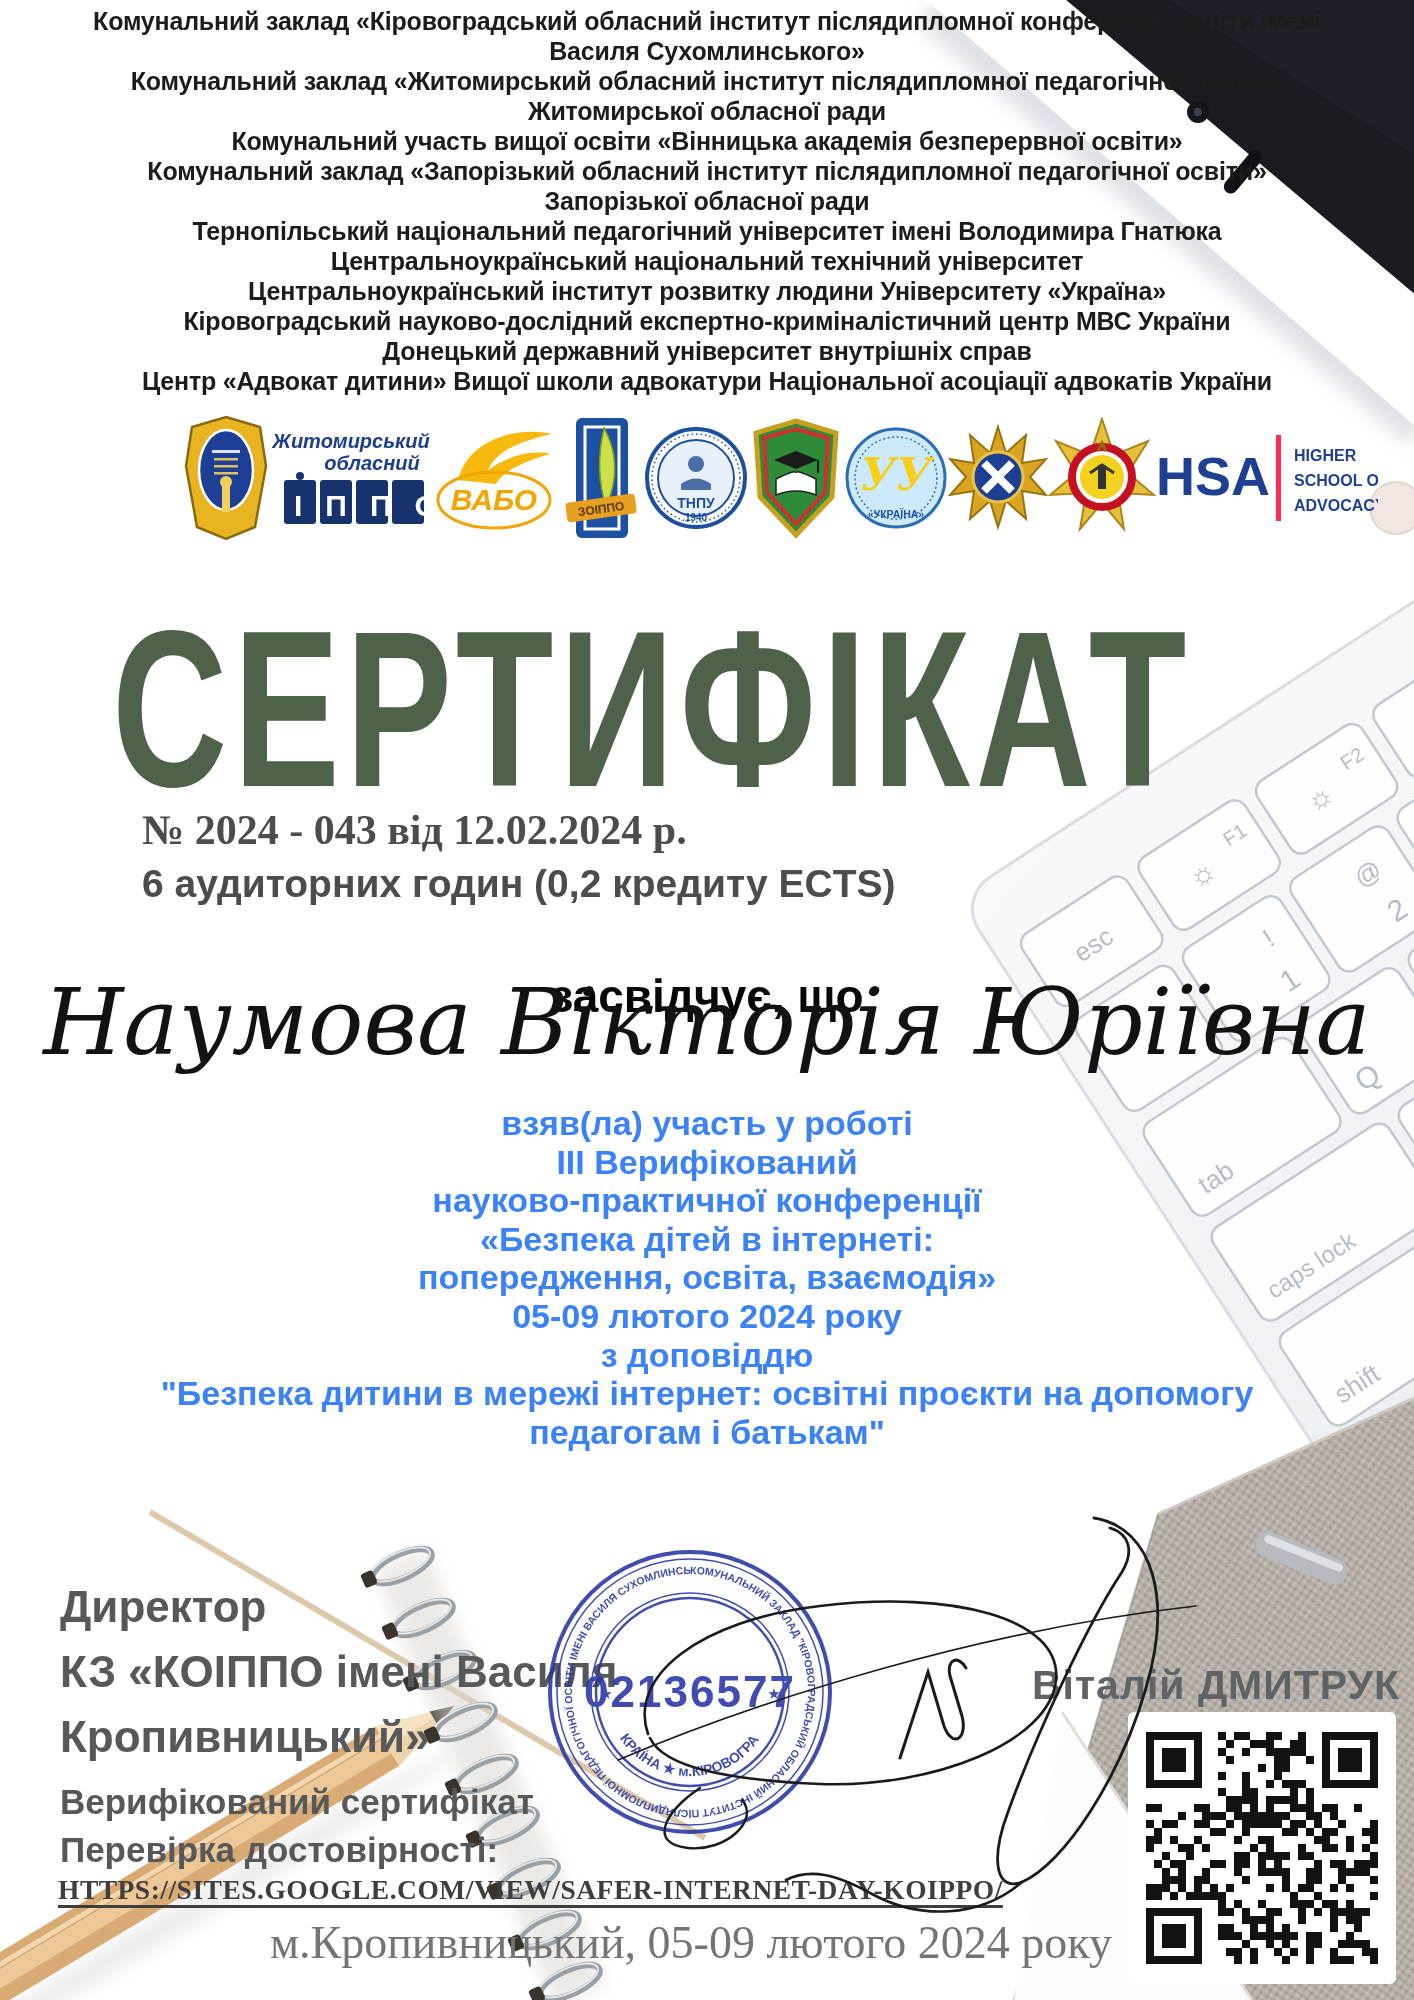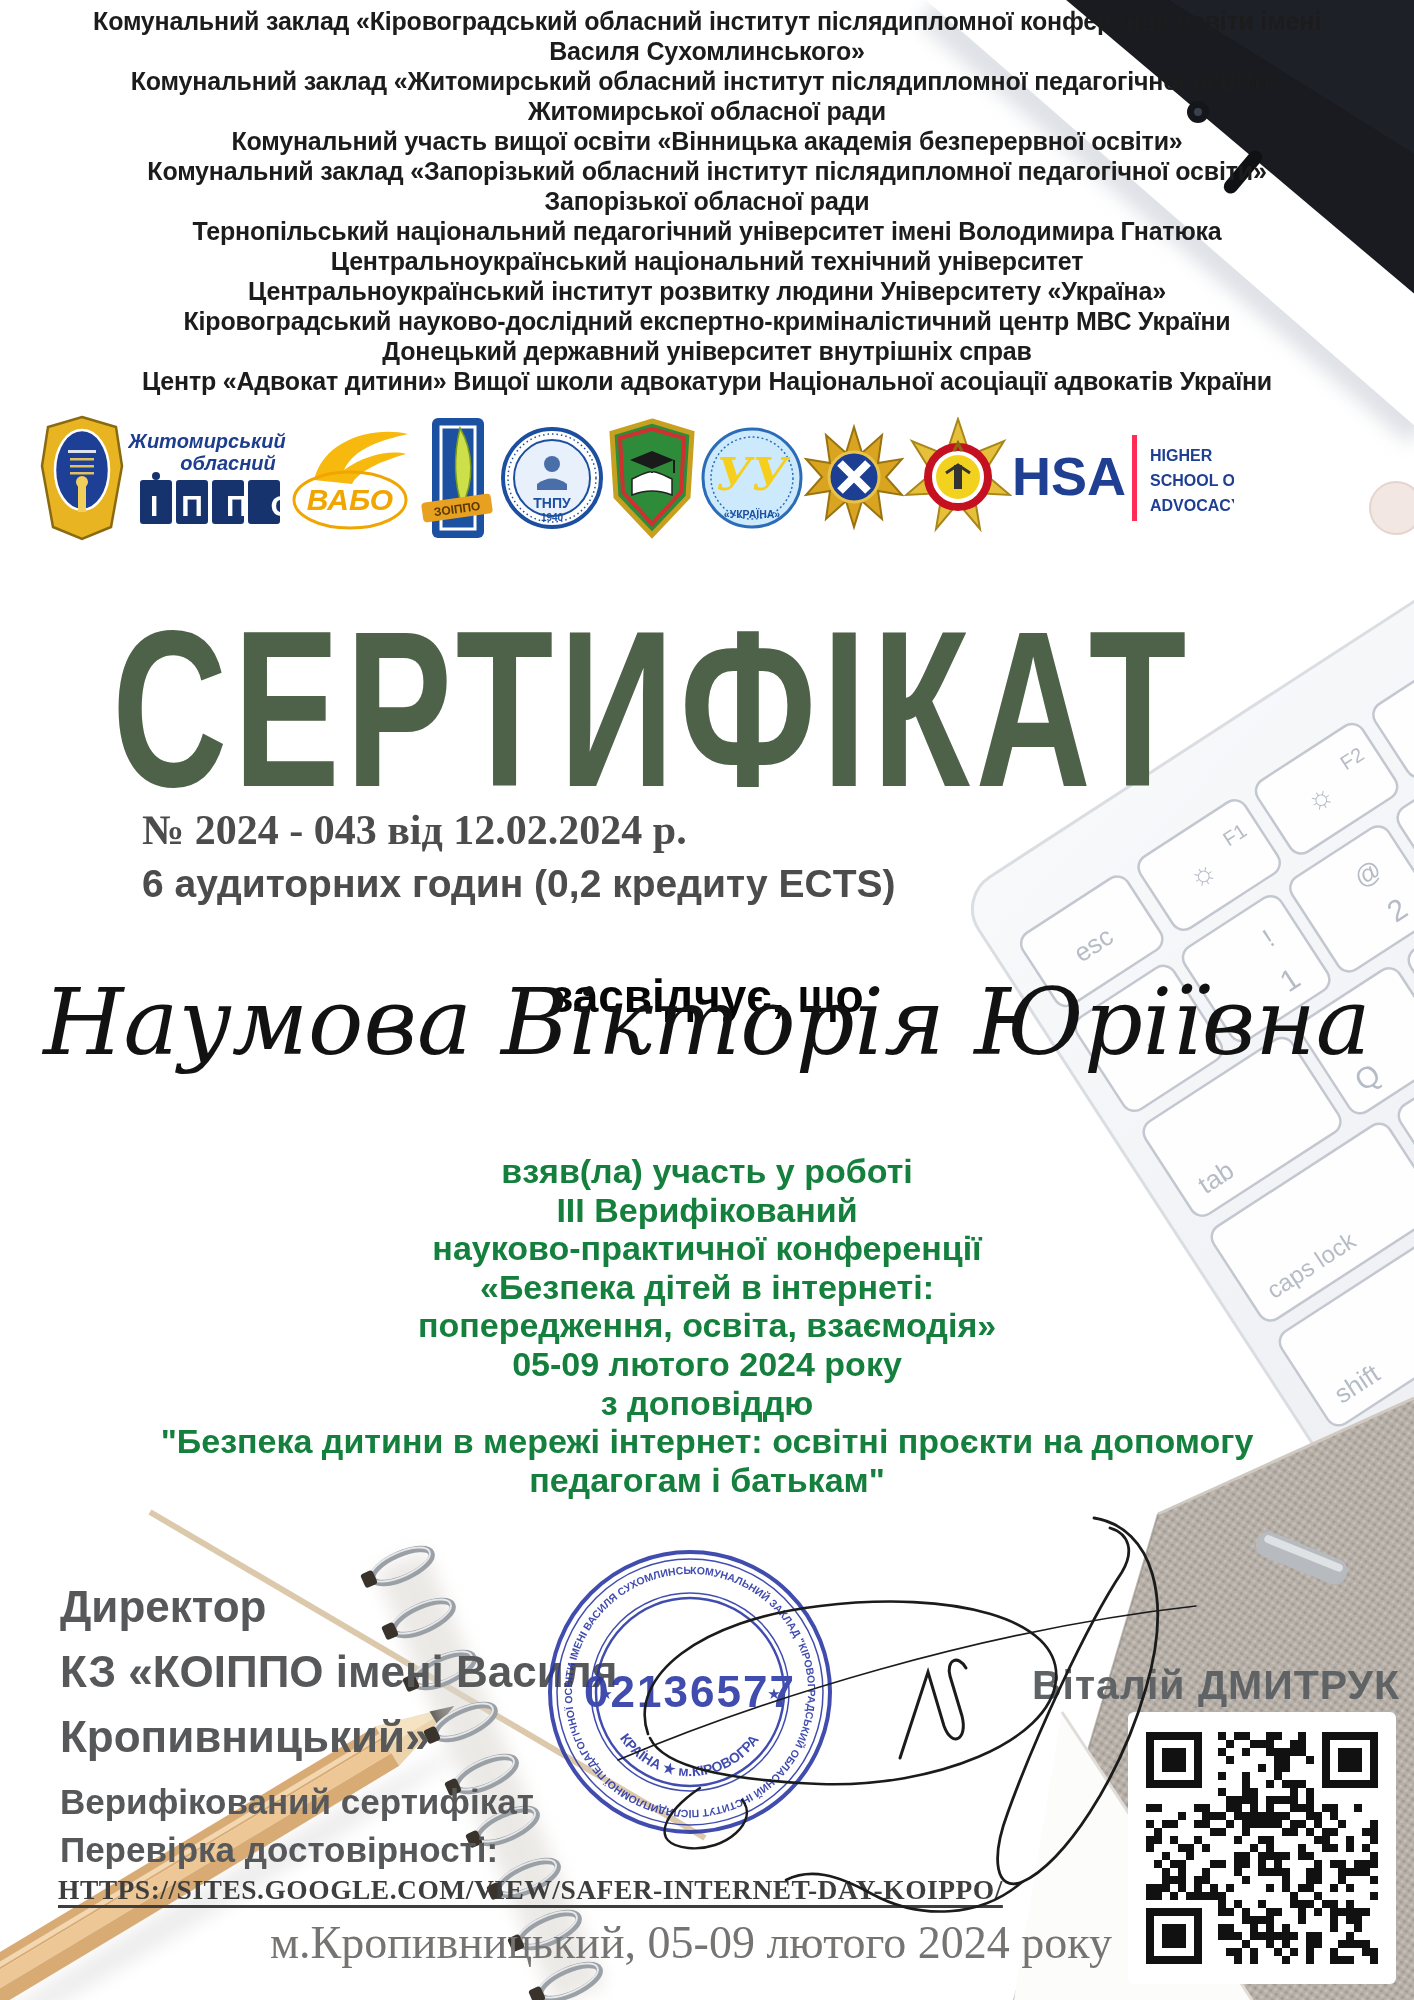--- a/index.html
+++ b/index.html
@@ -5,28 +5,28 @@
   html,body{margin:0;padding:0;background:#9a9a9a;}
   body{font-family:"Liberation Sans",sans-serif;}
   #page{position:relative;width:1414px;height:2000px;margin:0 auto;background:#ffffff;overflow:hidden;}
   .abs{position:absolute;}
   .center{left:0;right:0;text-align:center;}
   
   #bg{position:absolute;inset:0;z-index:1;pointer-events:none;}
   
   .txt{z-index:10;}
   #inst{top:6px;line-height:30px;font-size:25px;font-weight:700;color:#1c1c1c;letter-spacing:-0.2px;}
-  #logos{top:404px;left:36px;right:36px;height:148px;display:flex;align-items:center;justify-content:flex-start;z-index:10;}
+  #logos{top:404px;left:36px;right:36px;height:148px;display:flex;align-items:center;justify-content:flex-end;z-index:10;}
   #logos svg{display:block;}
   #title{top:598px;left:112px;font-size:222px;font-weight:700;line-height:1;color:#4e6249;letter-spacing:8px;transform:scaleX(0.72);transform-origin:0 50%;white-space:nowrap;}
   #numline{top:806px;left:142px;font-family:"Liberation Serif",serif;font-weight:700;font-size:42px;color:#4c4c4c;}
   #hoursline{top:862px;left:142px;font-weight:700;font-size:39px;color:#4c4c4c;}
   #certifies{top:934px;font-weight:700;font-size:46px;color:#060606;margin-top:35px;}
   #recipient{top:968px;font-family:"DejaVu Serif",serif;font-style:italic;font-size:92px;line-height:1.2;color:#121212;white-space:nowrap;}
-  #bodyblock{top:1152px;line-height:38.6px;font-weight:700;font-size:34px;color:#15803d;}
+  #bodyblock{top:1104px;line-height:38.6px;font-weight:700;font-size:34px;color:#3b82f6;}
   #director{top:1574px;left:60px;line-height:65px;font-weight:700;font-size:44px;color:#57585a;}
   #verified{top:1782px;left:60px;font-weight:700;font-size:35px;color:#57585a;}
   #checklbl{top:1830px;left:60px;font-weight:700;font-size:35px;color:#57585a;}
   #verurl{top:1874px;left:58px;font-family:"Liberation Serif",serif;font-weight:700;font-size:27.5px;letter-spacing:0.5px;color:#3e3e3e;text-decoration:underline;text-decoration-thickness:3px;text-underline-offset:6px;}
   #signer{top:1662px;left:1032px;font-weight:700;font-size:41px;letter-spacing:1px;color:#606365;z-index:30;}
   #citydate{top:1916px;font-family:"Liberation Serif",serif;font-size:46px;color:#767472;z-index:30;padding-right:32px;}
   #qrcard{top:1712px;left:1128px;width:268px;height:272px;background:#ffffff;border-radius:6px;z-index:20;}
   #overlay{position:absolute;inset:0;z-index:40;pointer-events:none;}
   .kb-key{fill:#fefefe;stroke:#c3c8d0;stroke-width:2.5;}
   .kb-lbl{fill:#b6bcc6;}

